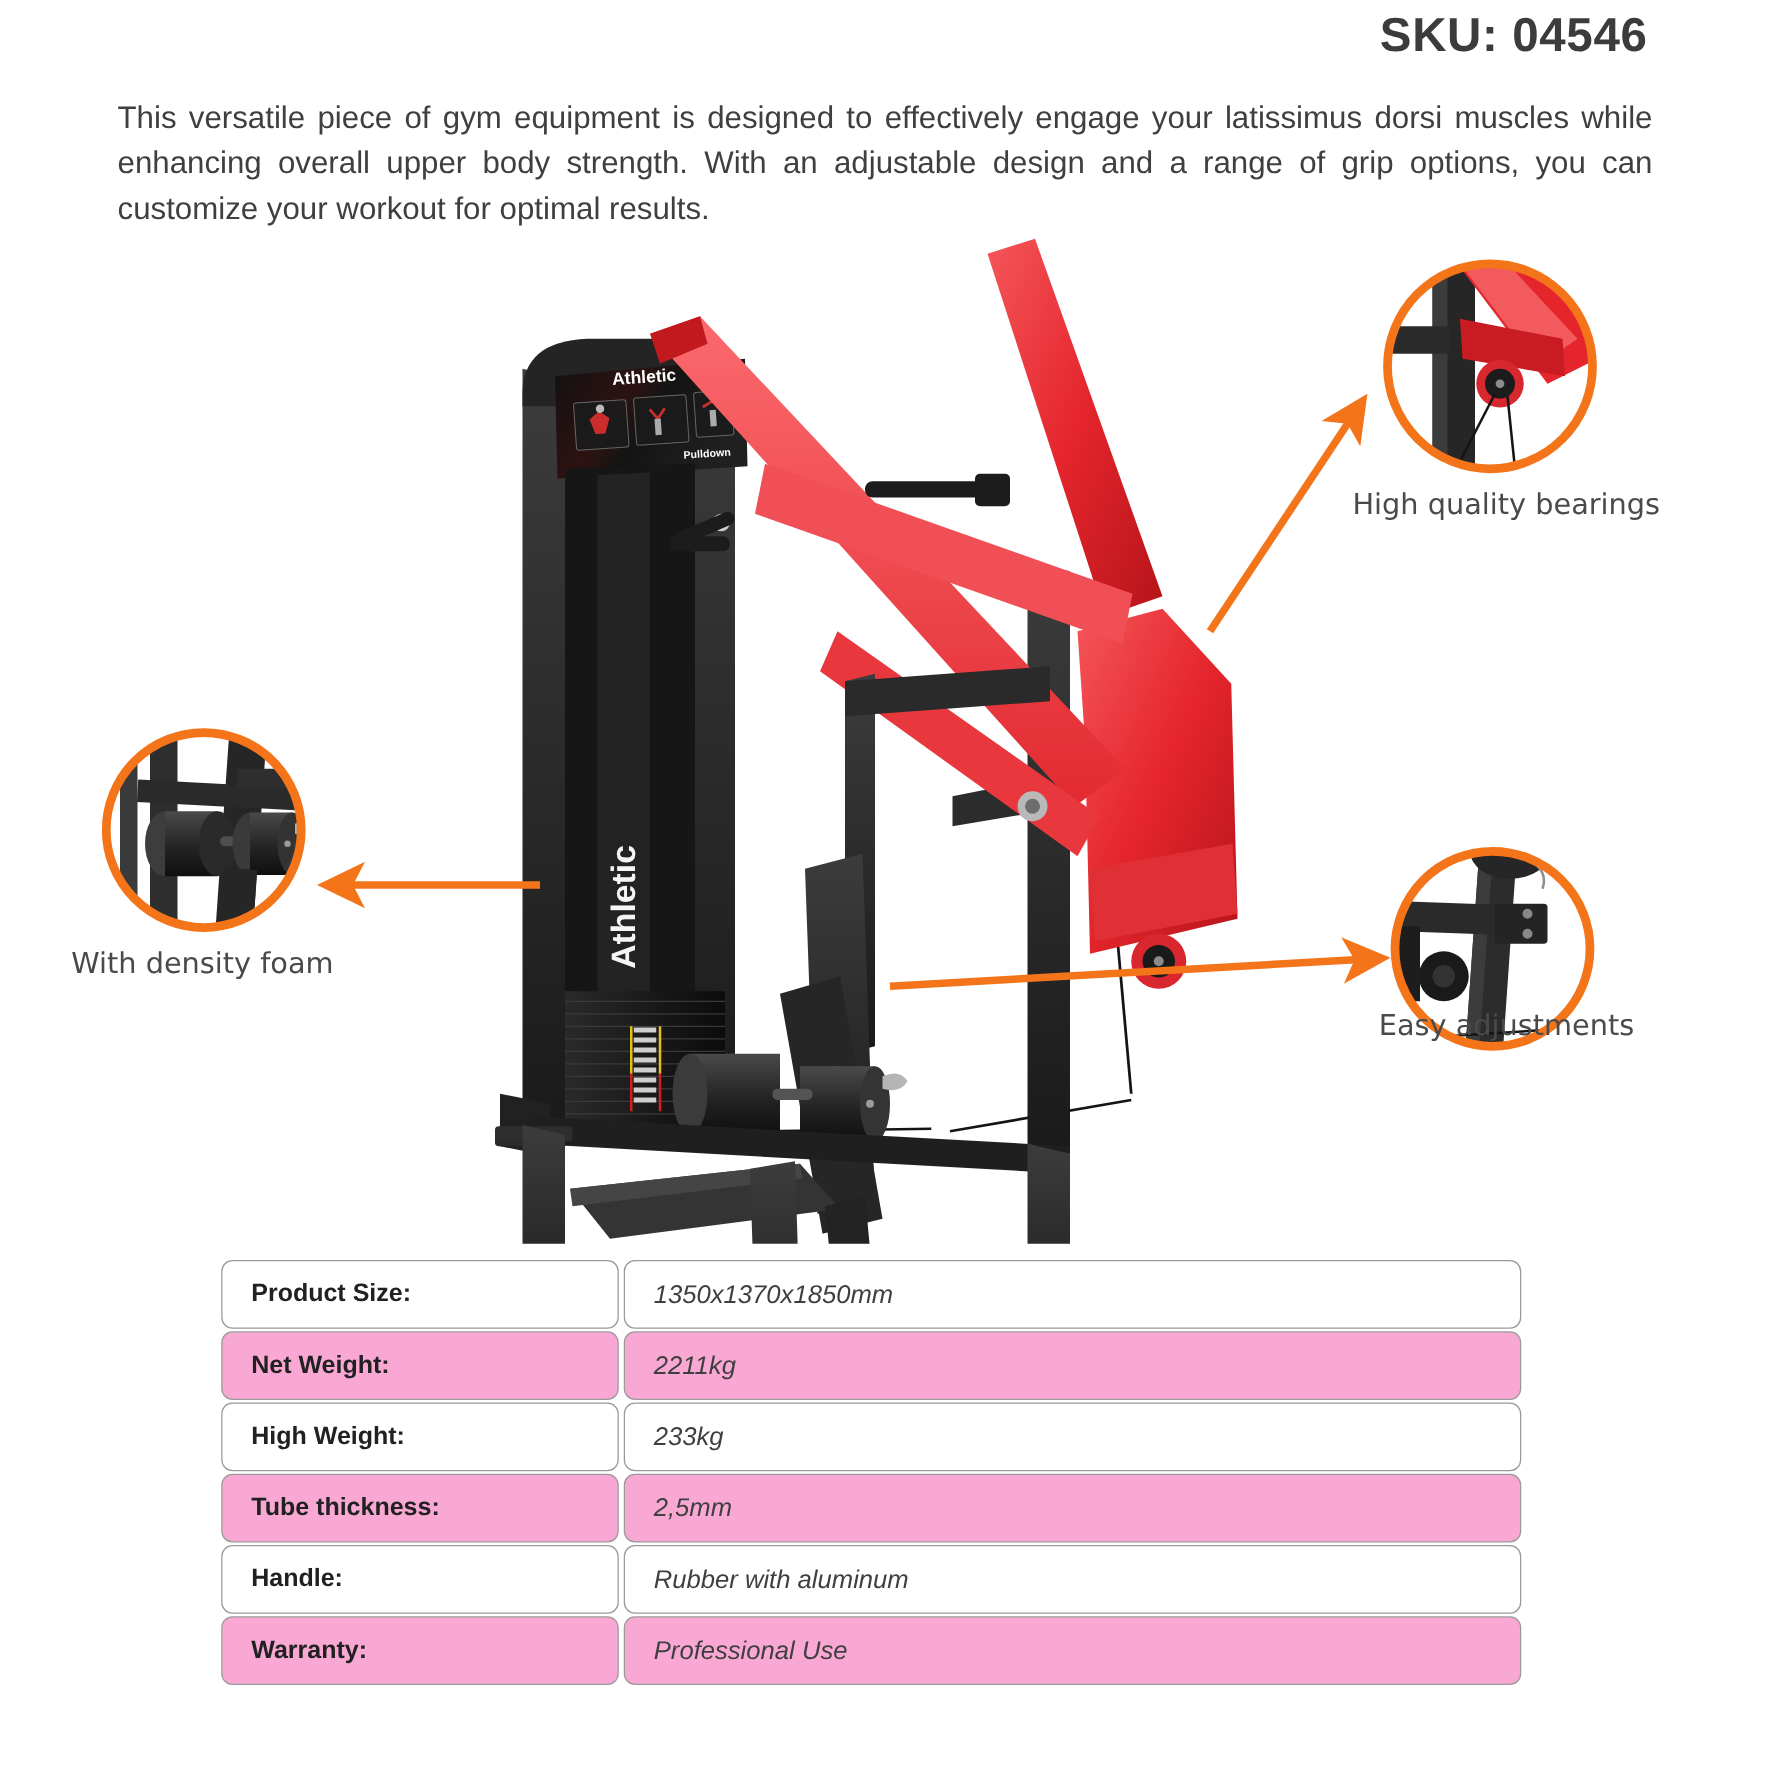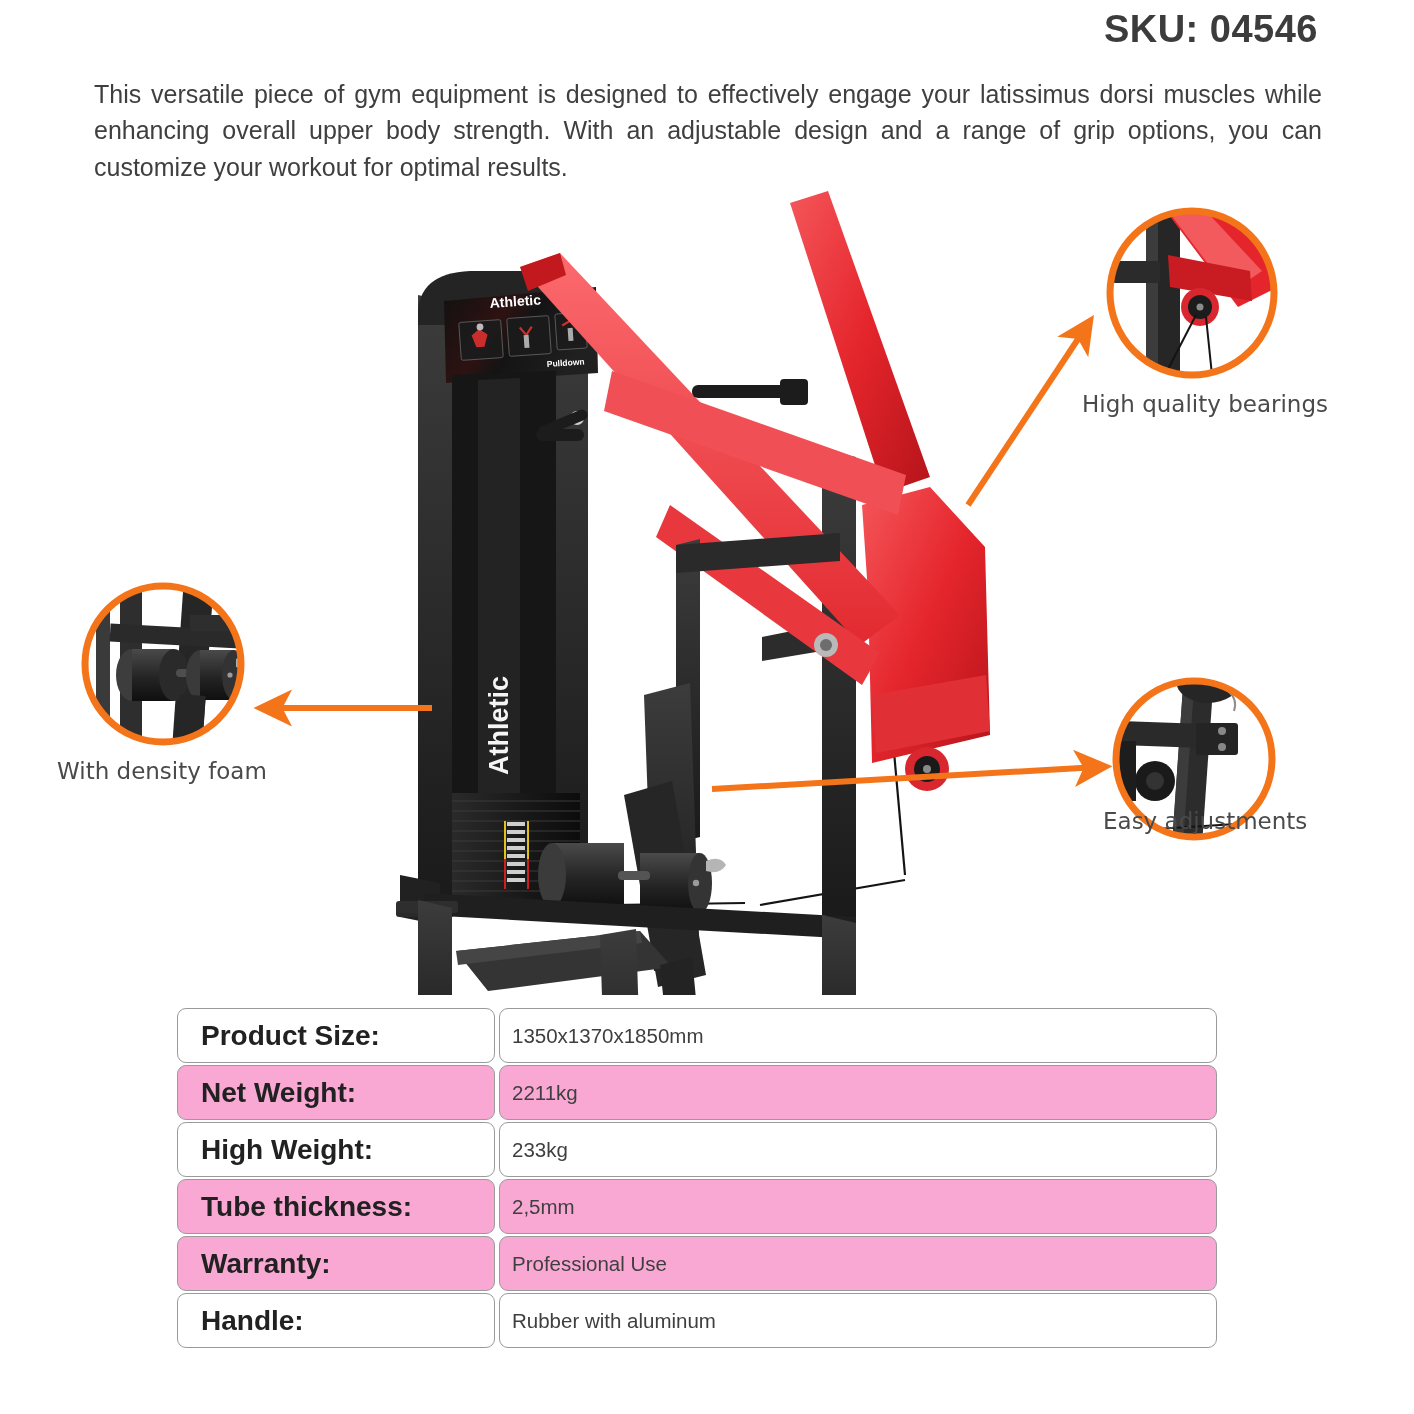--- a/index.html
+++ b/index.html
@@ -86,31 +86,32 @@
     border: 1.5px solid #9a9a9a;
     border-radius: 9px;
     box-sizing: border-box;
     display: flex;
     align-items: center;
     height: 55px;
   }
   .spec-key {
     width: 318px;
     padding-left: 23px;
-    font-size: 28px;
+    font-size: 20px;
     font-weight: bold;
     color: #212121;
     flex: none;
   }
   .spec-val {
     flex: 1;
     margin-left: 4px;
-    padding-left: 12px;
+    padding-left: 23px;
     font-size: 20.5px;
     color: #3f3f3f;
+    font-style: italic;
   }
   .spec-row.odd .spec-key,
   .spec-row.odd .spec-val {
     background: #ffffff;
   }
   .spec-row.even .spec-key,
   .spec-row.even .spec-val {
     background: #f9a8d4;
   }
 </style>
@@ -451,23 +452,23 @@
   <div class="spec-row odd">
     <div class="spec-key">High Weight:</div>
     <div class="spec-val">233kg</div>
   </div>
 
   <div class="spec-row even">
     <div class="spec-key">Tube thickness:</div>
     <div class="spec-val">2,5mm</div>
   </div>
 
+  <div class="spec-row odd">
+    <div class="spec-key">Handle:</div>
+    <div class="spec-val"> Rubber with aluminum</div>
+  </div>
+
   <div class="spec-row even">
     <div class="spec-key">Warranty:</div>
     <div class="spec-val">Professional Use</div>
   </div>
 
-  <div class="spec-row odd">
-    <div class="spec-key">Handle:</div>
-    <div class="spec-val"> Rubber with aluminum</div>
-  </div>
-
 </div>
 
 </body></html>

